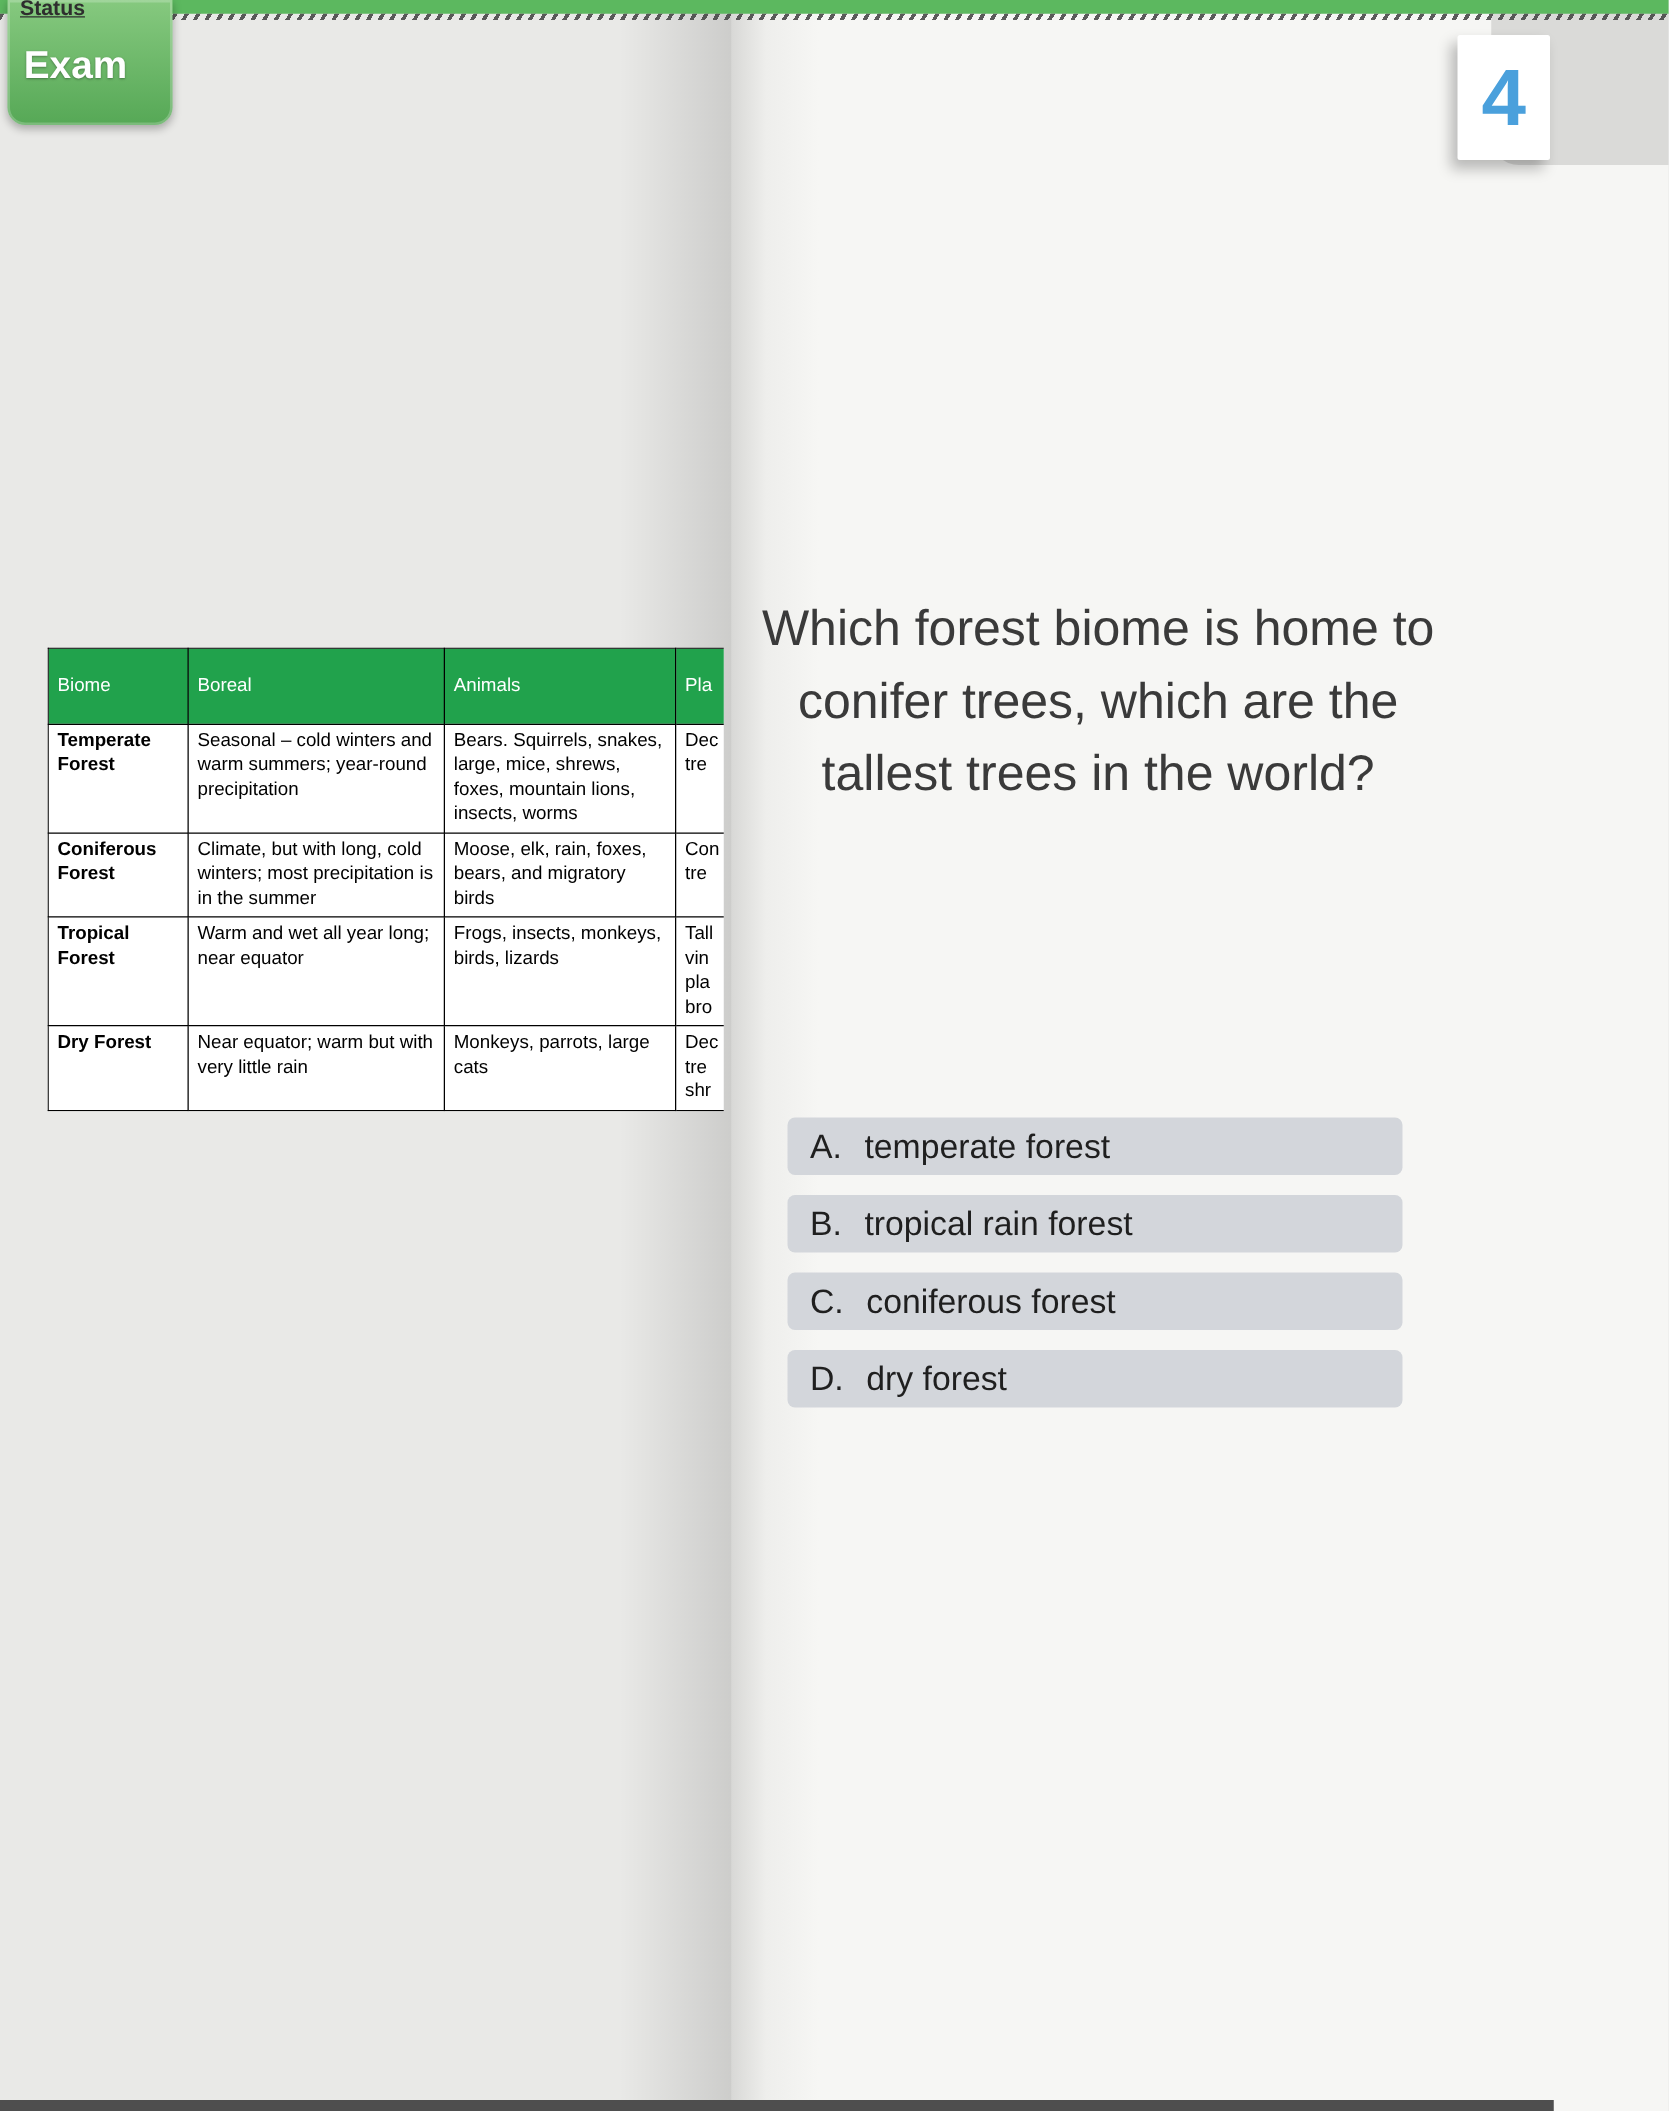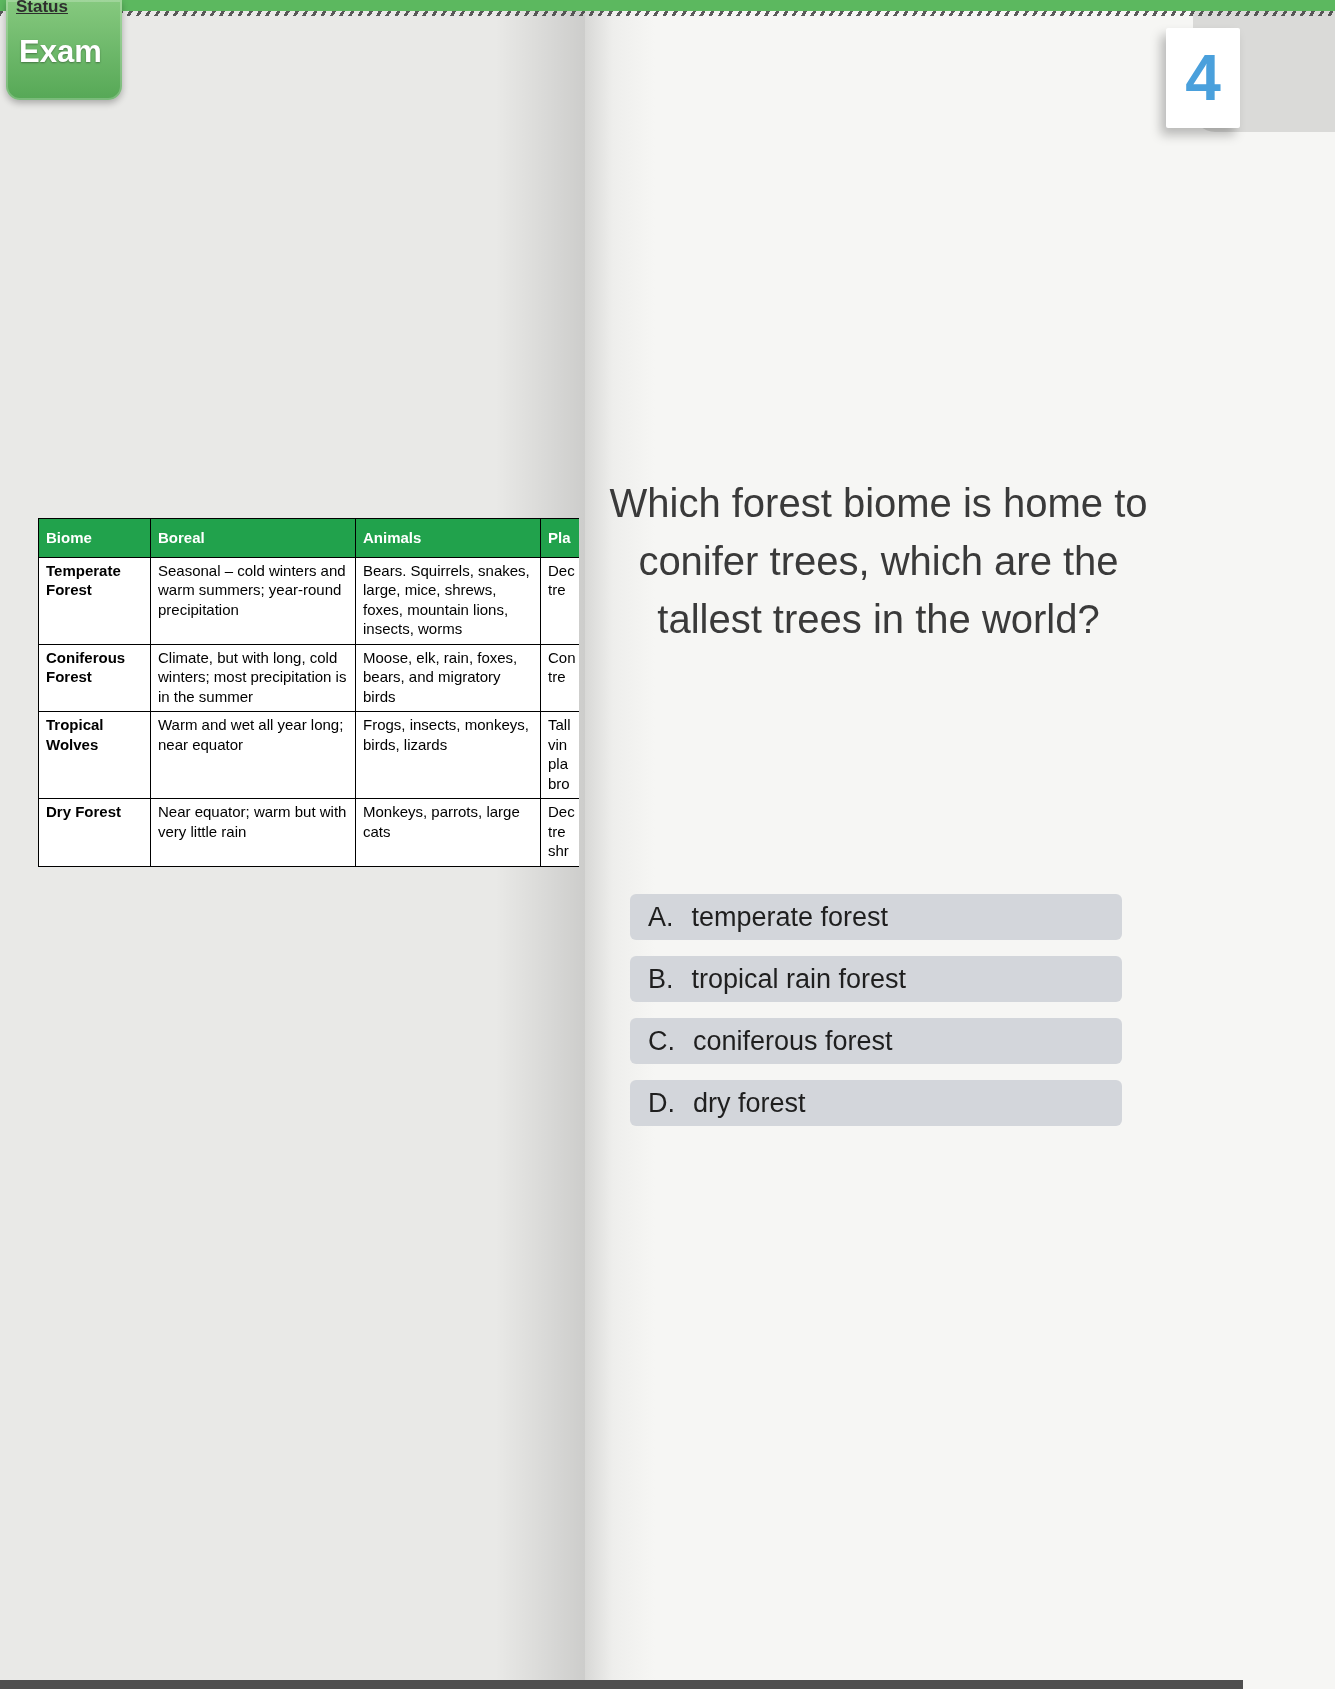--- a/index.html
+++ b/index.html
@@ -35,21 +35,21 @@
     background:#5cb85f; z-index:5;
   }
   .top-bar::after {
     content:""; position:absolute; top:11px; left:0; width:100%; height:5px;
     background:repeating-linear-gradient(120deg, #3f3f3f 0 3px, transparent 3px 8px);
     opacity:.85;
   }
 
   
   .exam-badge {
-    position:absolute; top:0; left:6px; width:116px; height:100px;
+    position:absolute; top:0; left:6px; width:132px; height:100px;
     background:linear-gradient(#86c97f, #56a856);
     border-radius:0 0 14px 14px;
     box-shadow:0 3px 7px rgba(0,0,0,0.28), inset 0 0 0 2px rgba(255,255,255,0.22);
     z-index:6;
   }
   .status-link {
     position:absolute; top:-3px; left:16px; z-index:7;
     font-size:17px; font-weight:bold; color:#2e2e2e;
     text-decoration:underline; cursor:pointer;
   }
@@ -77,21 +77,21 @@
     overflow:hidden; z-index:2;
   }
   table.biome-table {
     border-collapse:collapse; width:700px; table-layout:fixed;
     background:#ffffff; font-size:15px; line-height:1.3; color:#000;
   }
   .biome-table th, .biome-table td {
     border:1px solid #000; padding:3px 7px 5px; vertical-align:top; text-align:left;
   }
   .biome-table thead th {
-    background:#21a24c; color:#ffffff; font-weight:bold; padding:9px 7px;
+    background:#21a24c; color:#ffffff; font-weight:normal; padding:20px 7px;
   }
   td.cell-biome { font-weight:bold; }
   td.cell-plants { white-space:pre-line; }
   .col-biome   { width:112px; }
   .col-climate { width:205px; }
   .col-animals { width:185px; }
   .col-plants  { width:198px; }
 
   
   .question-block {
@@ -155,21 +155,21 @@
 tre</td>
       </tr>
       <tr>
         <td class="cell-biome">Coniferous Forest</td>
         <td class="cell-climate">Climate, but with long, cold winters; most precipitation is in the summer</td>
         <td class="cell-animals">Moose, elk, rain, foxes, bears, and migratory birds</td>
         <td class="cell-plants">Con
 tre</td>
       </tr>
       <tr>
-        <td class="cell-biome">Tropical Wolves</td>
+        <td class="cell-biome">Tropical Forest</td>
         <td class="cell-climate">Warm and wet all year long; near equator</td>
         <td class="cell-animals">Frogs, insects, monkeys, birds, lizards</td>
         <td class="cell-plants">Tall
 vin
 pla
 bro</td>
       </tr>
       <tr>
         <td class="cell-biome">Dry Forest</td>
         <td class="cell-climate">Near equator; warm but with very little rain</td>

